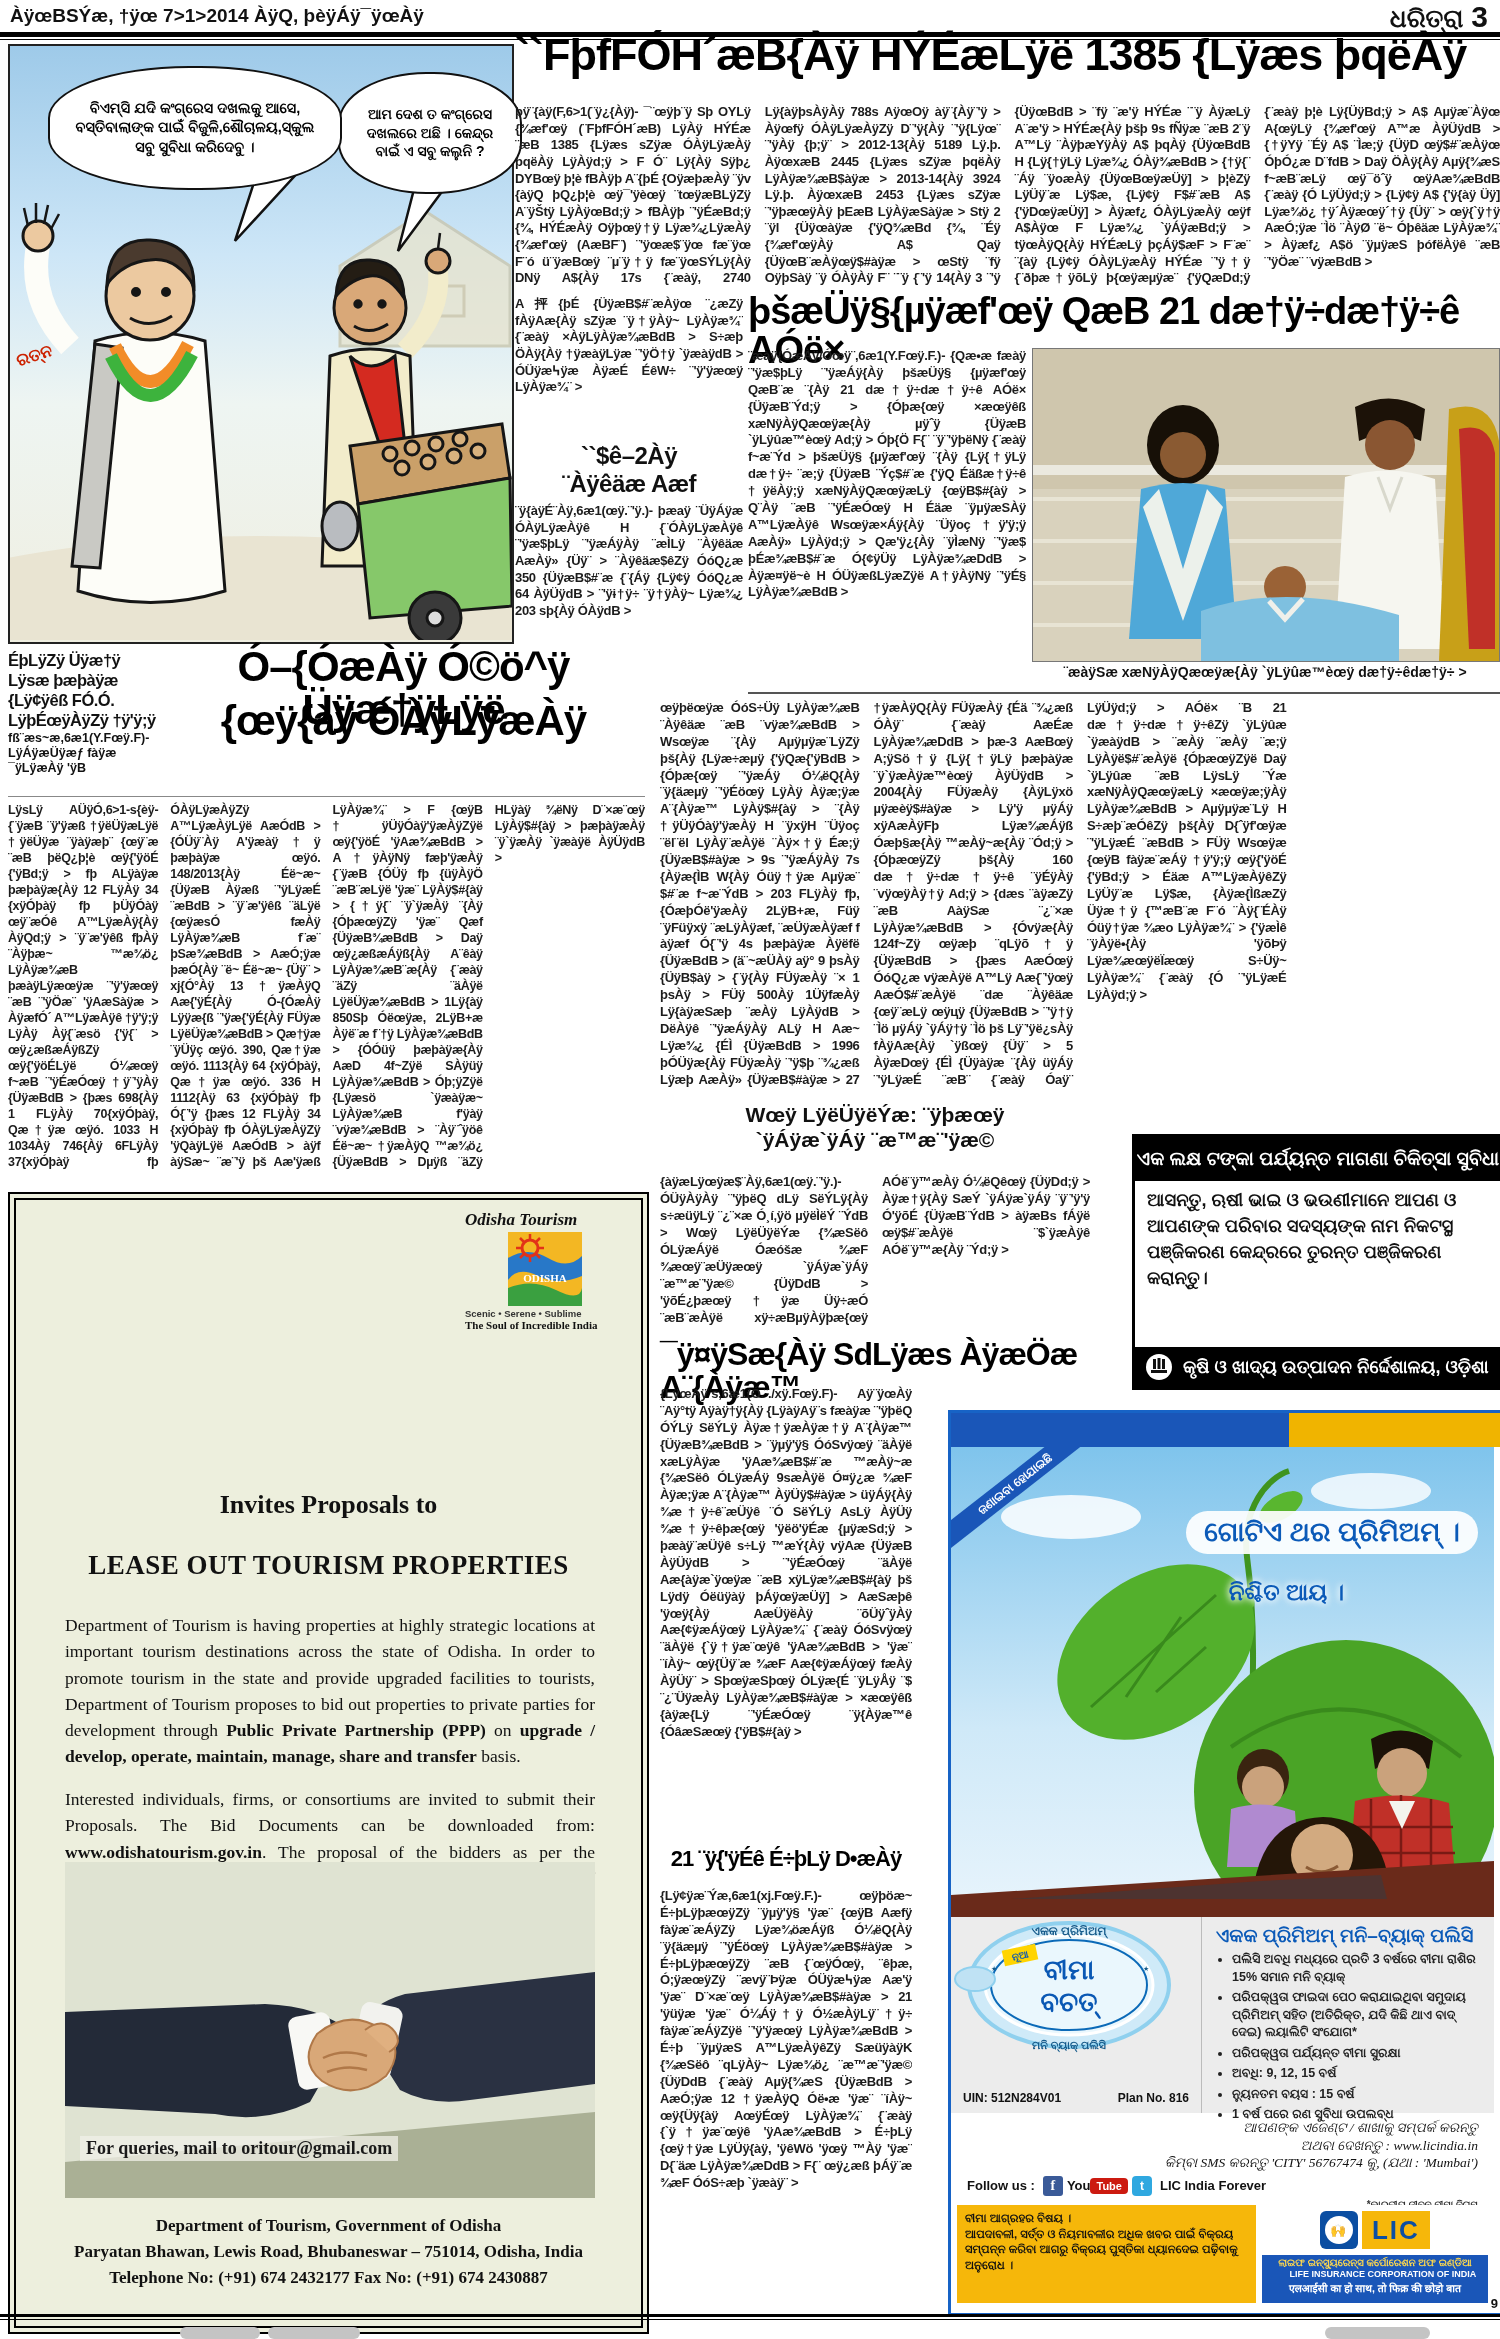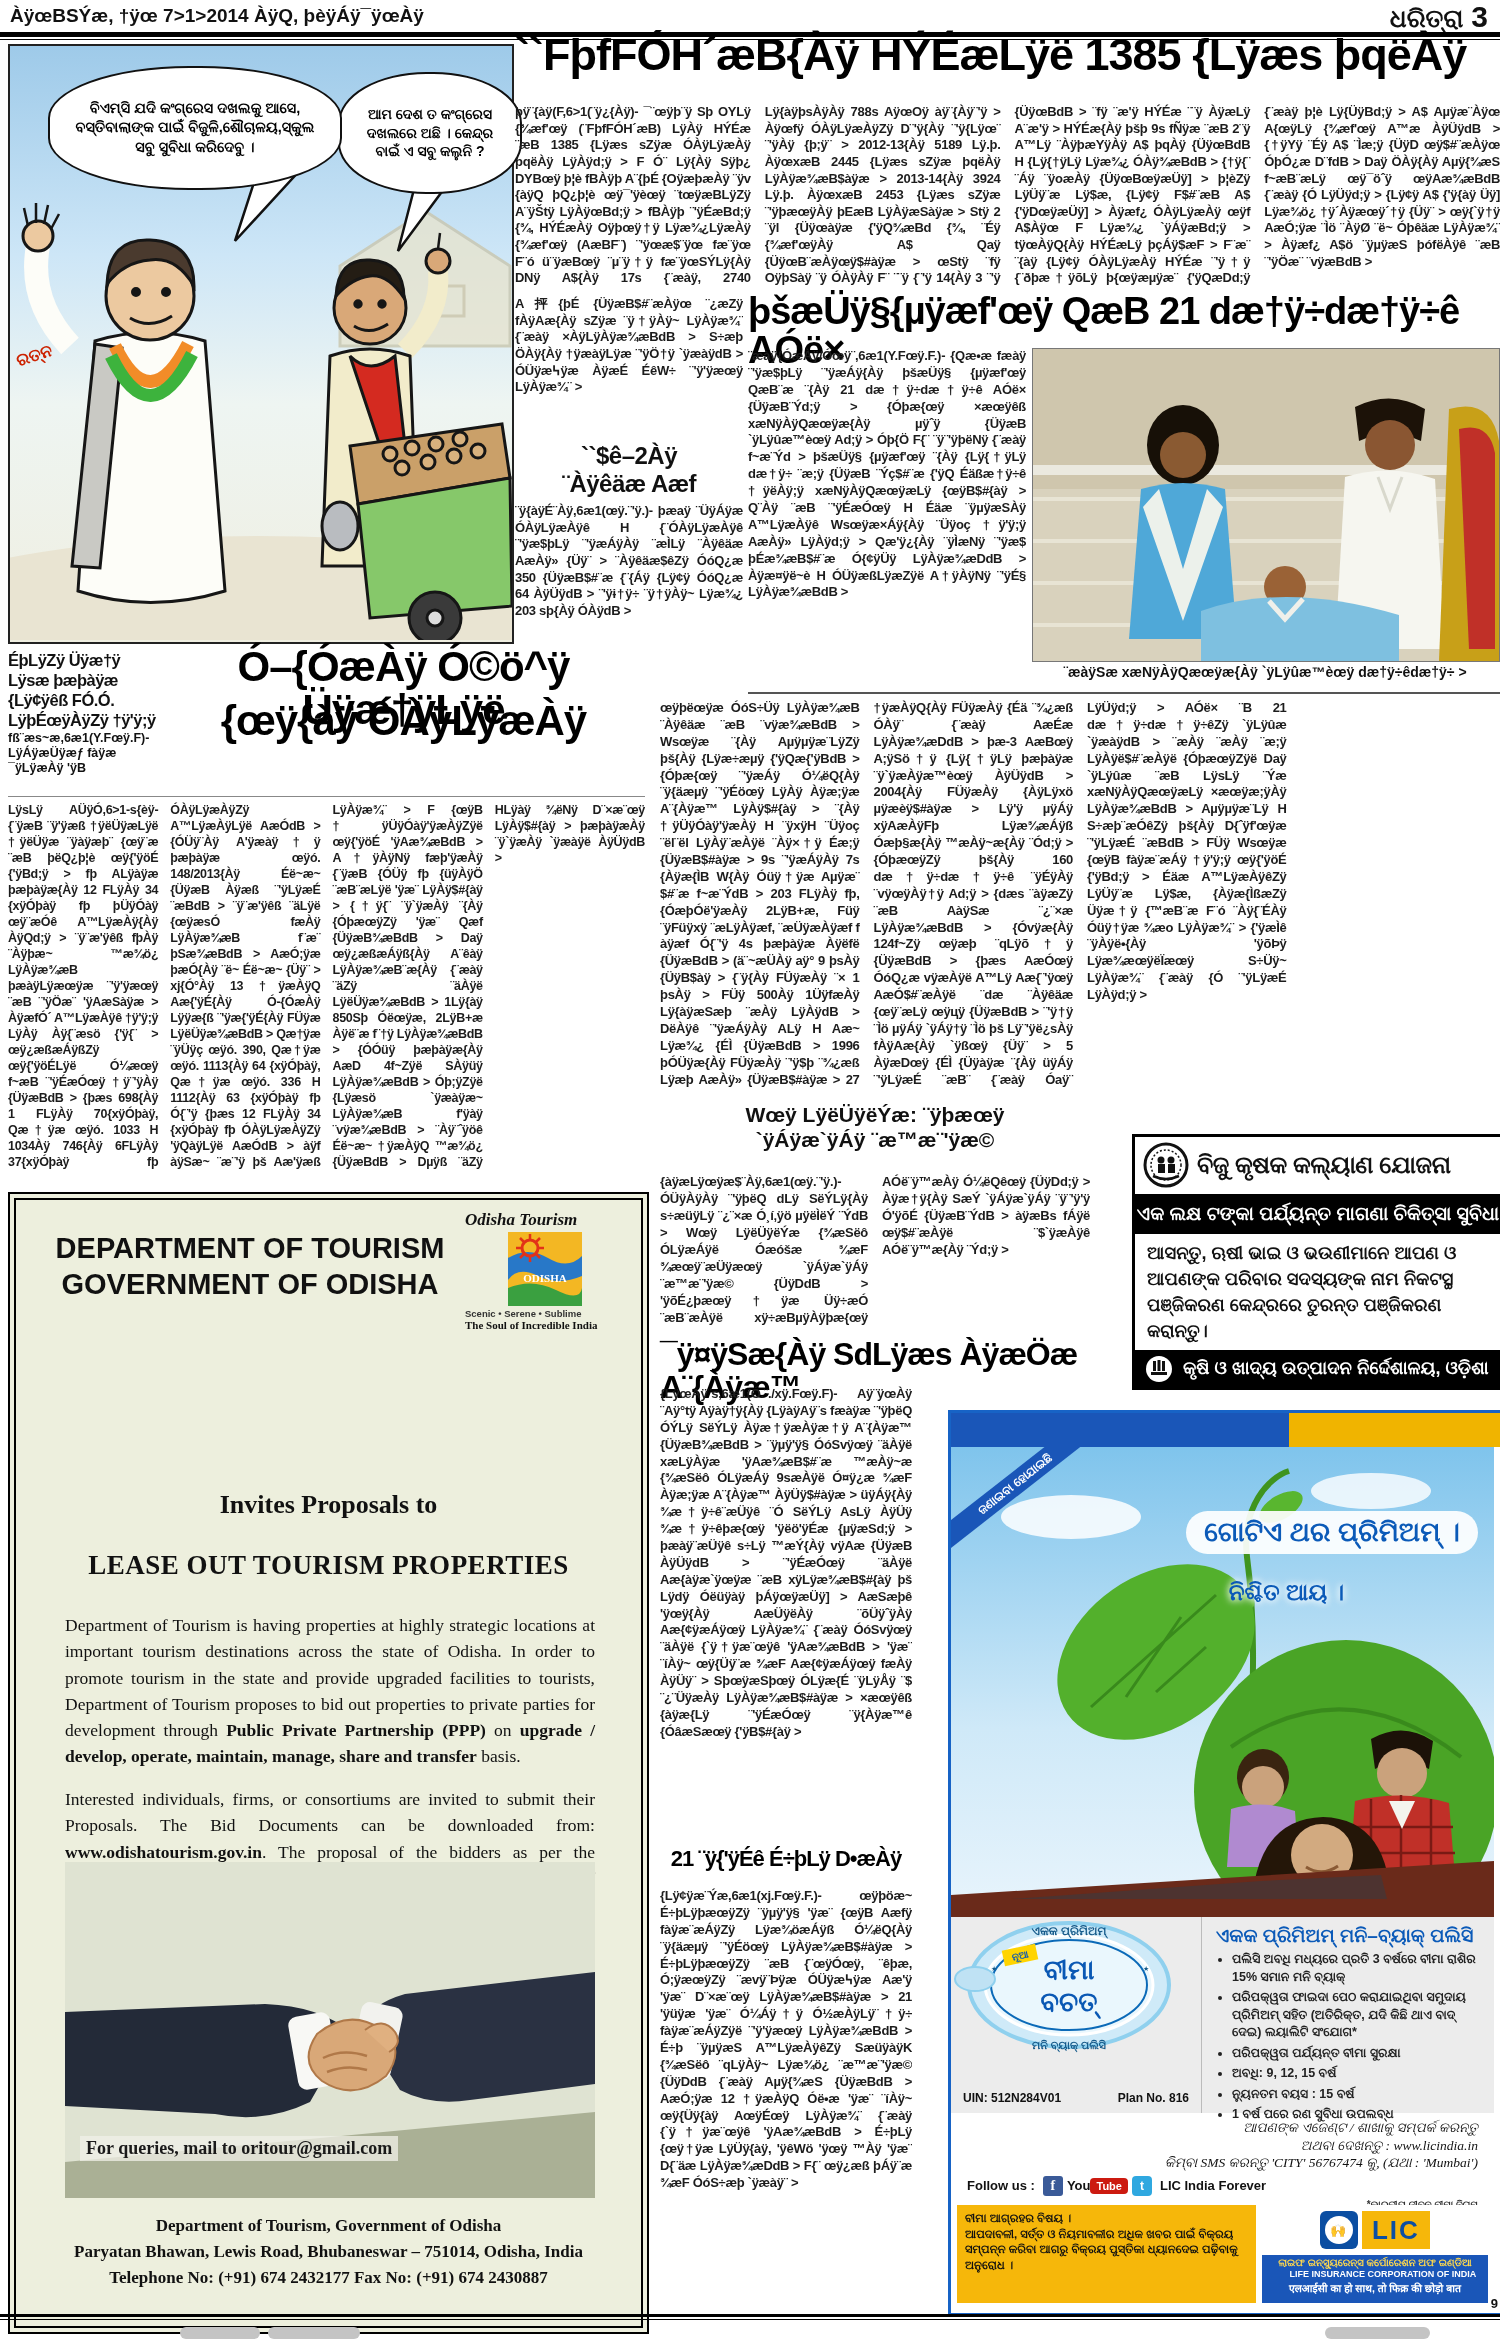--- a/index.html
+++ b/index.html
@@ -266,24 +266,20 @@
     <div class="c-s">LÿþÉœÿÀÿZÿ †ÿ'ÿ;ÿ</div>
     <div class="c-sm">fß¨æs~æ,6æ1(Y.Fœÿ.F)-</div>
     <div class="c-sm">LÿÁÿæÜÿæƒ fàÿæ ¯ÿLÿæÀÿ 'ÿB</div>
   </div>
   <div class="abs hl" id="c-h1">Ó–{ÓæÀÿ Ó©ö^ÿ Üÿæ†ÿLÿë</div>
   <div class="abs hl" id="c-h2">{œÿ{àÿ ÓÀÿLÿæÀÿ</div>
   <div class="abs" id="c-rule"></div>
   <div class="abs garble colbox" id="c-cols">LÿsLÿ AÜÿÓ,6&gt;1-s{èÿ-{¨ÿæB ¨ÿ'ÿæß †ÿëÜÿæLÿë †ÿëÜÿæ ¨ÿàÿæþ¨ {œÿ¨æ ¨æB þëQ¿þ¦è œÿ{'ÿöÉ {'ÿBd;ÿ &gt; fþ ALÿàÿæ þæþàÿæ{Àÿ 12 FLÿÀÿ 34 {xÿÓþàÿ fþ þÜÿÓàÿ œÿ¨æÓê A™LÿæÀÿ{Àÿ ÀÿQd;ÿ &gt; ¨ÿ¨æ'ÿêß fþÀÿ ¨Àÿþæ~ ™æ¾ö¿ LÿÀÿæ¾æB þæàÿLÿæœÿæ ¨'ÿ'ÿæœÿ ¨æB ¨'ÿÖæ¨ 'ÿAæSàÿæ &gt; ÀÿæfÓ´ A™LÿæÀÿê †ÿ'ÿ;ÿ LÿÀÿ Àÿ{¨æsö {'ÿ{¨ &gt; œÿ¿æßæÁÿßZÿ œÿ{'ÿöÉLÿë Ó¼æœÿ f~æB ¨'ÿÉæÓœÿ †ÿ¨'ÿÀÿ {ÜÿæBdB &gt; {þæs 698{Àÿ 1 FLÿÀÿ 70{xÿÓþàÿ, Qæ†ÿæ œÿó. 1033 H 1034Àÿ 746{Àÿ 6FLÿÀÿ 37{xÿÓþàÿ fþ ÓÀÿLÿæÀÿZÿ A™LÿæÀÿLÿë AæÓdB &gt; {ÓÜÿ¨Àÿ A'ÿæàÿ†ÿ þæþàÿæ œÿó. 148/2013{Àÿ Éë~æ~ {ÜÿæB Àÿæß ¨'ÿLÿæÉ ¨æBdB &gt; ¨ÿ¨æ'ÿêß ¨äLÿë {œÿæsÓ fæÀÿ LÿÀÿæ¾æB f¨æ¨ þSæ¾æBdB &gt; AæÓ;ÿæ þæÓ{Àÿ ¨ë~ Éë~æ~ {Üÿ¨ &gt; xj{Ó°Àÿ 13 †ÿæÀÿQ Aæ{'ÿÉ{Àÿ Ó-{ÓæÀÿ Lÿÿæ{ß ¨'ÿæ{'ÿÉ{Àÿ FÜÿæ LÿëÜÿæ¾æBdB &gt; Qæ†ÿæ ¨ÿÜÿç œÿó. 390, Qæ†ÿæ œÿó. 1113{Àÿ 64 {xÿÓþàÿ, Qæ†ÿæ œÿó. 336 H 1112{Àÿ 63 {xÿÓþàÿ fþ Ó{¨'ÿ {þæs 12 FLÿÀÿ 34 {xÿÓþàÿ fþ ÓÀÿLÿæÀÿZÿ 'ÿQàÿLÿë AæÓdB &gt; àÿf àÿSæ~ ¨æ¨'ÿ þš Aæ'ÿæß LÿÀÿæ¾¨ &gt; F {œÿB †ÿÜÿÓàÿ'ÿæÀÿZÿë œÿ{'ÿöÉ 'ÿAæ¾æBdB &gt; A†ÿÀÿNÿ fæþ'ÿæÀÿ {¨ÿæB {ÓÜÿ fþ {üÿÀÿÖ ¨æB¨æLÿë 'ÿæ¨ LÿÀÿ$#{àÿ &gt; {†ÿ{¨ ¨ÿ`ÿæÀÿ ¨{Àÿ {ÓþæœÿZÿ 'ÿæ¨ Qæf {ÜÿæB¾æBdB &gt; Daÿ œÿ¿æßæÁÿß{Àÿ A¨êàÿ LÿÀÿæ¾æB¨æ{Àÿ {¨æàÿ ¨äZÿ ¨äÀÿë LÿëÜÿæ¾æBdB &gt; 1Lÿ{àÿ 850Sþ Óëœÿæ, 2LÿB+æ Àÿë¨æ f¨†ÿ LÿÀÿæ¾æBdB &gt; {ÓÓüÿ þæþàÿæ{Àÿ AæD 4f~Zÿë SÀÿüÿ LÿÀÿæ¾æBdB &gt; Óþ;ÿZÿë {Lÿæsö `ÿæàÿæ~ LÿÀÿæ¾æB f'ÿàÿ ¨vÿæ¾æBdB &gt; ¨Àÿ¨ˆÿöê Éë~æ~ †ÿæÀÿQ ™æ¾ö¿ {ÜÿæBdB &gt; Dµÿß ¨äZÿ HLÿàÿ ¾ëNÿ D¨×æ¨œÿ LÿÀÿ$#{àÿ &gt; þæþàÿæÀÿ ¨ÿ`ÿæÀÿ `ÿæàÿë ÀÿÜÿdB &gt;</div>
 
   <div class="abs" id="tour">
-    <div id="tour-title">
-      <div>DEPARTMENT OF TOURISM</div>
-      <div>GOVERNMENT OF ODISHA</div>
-    </div>
     <div id="tour-logo">
       <div class="lt">Odisha Tourism</div>
       <svg width="74" height="74" viewBox="0 0 74 74" style="margin:2px auto;display:block;">
         <rect width="74" height="74" fill="#f3b723"></rect>
         <path d="M0 26 Q20 14 40 26 T74 24 L74 44 Q50 54 30 44 T0 48 Z" fill="#2878c8"></path>
         <path d="M0 56 Q24 46 48 58 T74 56 L74 74 L0 74 Z" fill="#3aa040"></path>
         <circle cx="22" cy="16" r="8" fill="none" stroke="#e23218" stroke-width="3"></circle>
         <path d="M22 2 V8 M22 24 V30 M8 16 H14 M30 16 H36 M12 6 L16 10 M28 22 L32 26 M32 6 L28 10 M16 22 L12 26" stroke="#e23218" stroke-width="2.5"></path>
         <text x="37" y="50" text-anchor="middle" font-size="11" font-weight="bold" fill="#fff" font-family="Liberation Serif,serif">ODISHA</text>
       </svg>
@@ -307,32 +303,20 @@
         <path d="M300 168 q18 -14 30 2 q8 12 -6 20" fill="#e0b080" stroke="#b07848" stroke-width="2"></path>
       </svg>
     </div>
     <div id="tour-q">For queries, mail to oritour@gmail.com</div>
     <div class="tour-f" id="tour-f1">Department of Tourism, Government of Odisha</div>
     <div class="tour-f" id="tour-f2">Paryatan Bhawan, Lewis Road, Bhubaneswar – 751014, Odisha, India</div>
     <div class="tour-f" id="tour-f3">Telephone No: (+91) 674 2432177 Fax No: (+91) 674 2430887</div>
   </div>
 
   <div class="abs" id="bidyut">
-    <div id="bid-r1">
-      <svg width="46" height="46" viewBox="0 0 46 46">
-        <circle cx="23" cy="23" r="21" fill="#fff" stroke="#111" stroke-width="3"></circle>
-        <circle cx="23" cy="23" r="15" fill="none" stroke="#111" stroke-width="1.5" stroke-dasharray="2 2"></circle>
-        <circle cx="18" cy="18" r="3.5" fill="#111"></circle>
-          <rect x="15" y="22" width="7" height="9" fill="#111"></rect>
-        <circle cx="28" cy="18" r="3.5" fill="#111"></circle>
-          <rect x="25" y="22" width="7" height="9" fill="#111"></rect>
-        <path d="M10 34 Q23 40 36 34" stroke="#111" stroke-width="2.5" fill="none"></path>
-      </svg>
-      <div id="bid-title">ବିଜୁ କୃଷକ କଲ୍ୟାଣ ଯୋଜନା</div>
-    </div>
     <div id="bid-r2">ଏକ ଲକ୍ଷ ଟଙ୍କା ପର୍ଯ୍ୟନ୍ତ ମାଗଣା ଚିକିତ୍ସା ସୁବିଧା</div>
     <div id="bid-r3">ଆସନ୍ତୁ, ଋଷୀ ଭାଇ ଓ ଭଉଣୀମାନେ ଆପଣ ଓ ଆପଣଙ୍କ ପରିବାର ସଦସ୍ୟଙ୍କ ନାମ ନିକଟସ୍ଥ ପଞ୍ଜିକରଣ କେନ୍ଦ୍ରରେ ତୁରନ୍ତ ପଞ୍ଜିକରଣ କରାନ୍ତୁ।</div>
     <div id="bid-r4">
       <svg width="28" height="32" viewBox="0 0 28 32">
         <circle cx="14" cy="16" r="13" fill="#fff"></circle>
         <rect x="8" y="8" width="3" height="10" fill="#111"></rect>
           <rect x="12.5" y="7" width="3" height="11" fill="#111"></rect>
           <rect x="17" y="8" width="3" height="10" fill="#111"></rect>
         <rect x="6" y="19" width="16" height="3" fill="#111"></rect>
       </svg>

